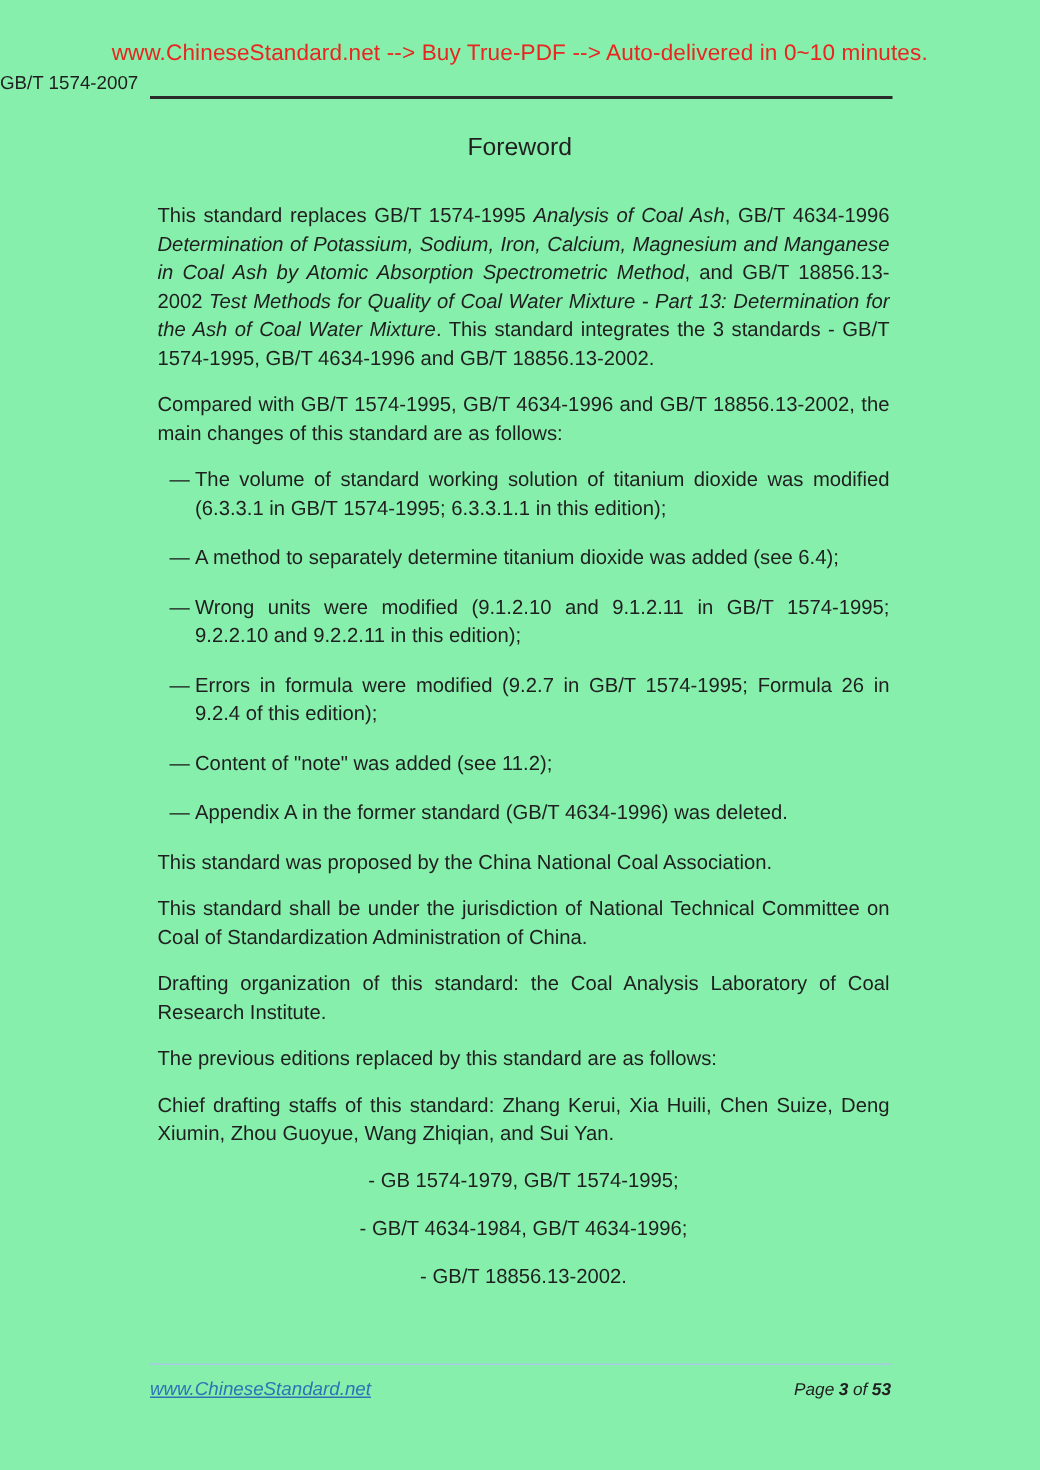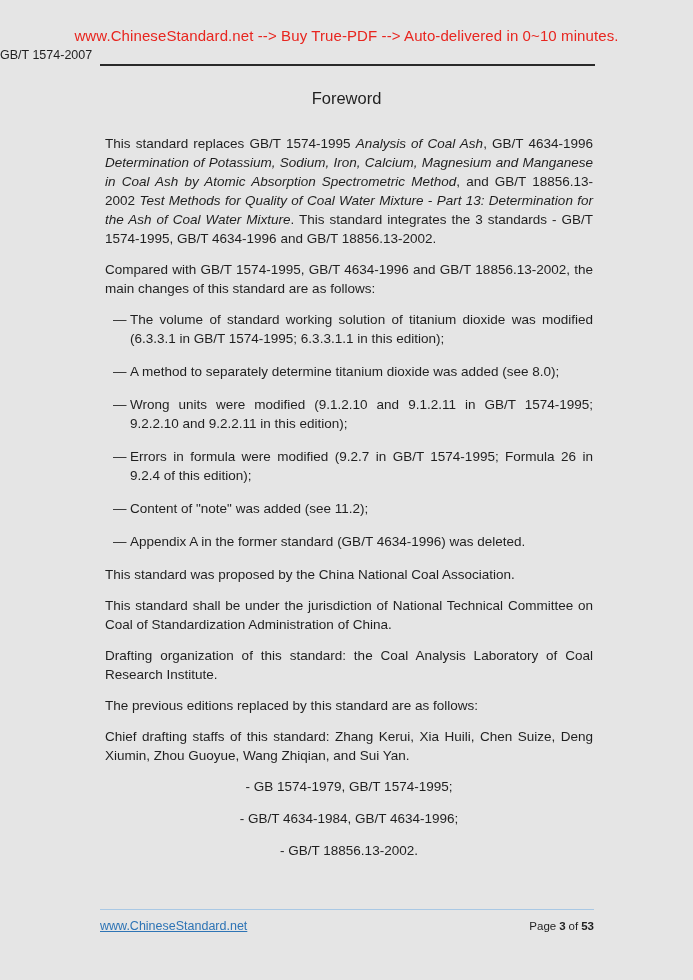--- a/index.html
+++ b/index.html
@@ -1,20 +1,20 @@
 <!DOCTYPE html>
 <html style="--banner-red: #e8251f; --link-blue: #2e74b5; --footer-rule-blue: #a9c8e4; --text: #1f1f1f;"><head>
 <meta charset="utf-8">
 <style>
   html, body { margin: 0; padding: 0; background: #ffffff; }
   .page {
     position: relative;
     width: 693px;
     height: 980px;
-    background: #e5e5e5;
+    background: #86efac;
     font-family: "Liberation Sans", "DejaVu Sans", sans-serif;
     color: var(--text, #1f1f1f);
     overflow: hidden;
     margin: 0 auto;
   }
   .banner {
     padding-top: 27px;
     text-align: center;
     font-size: 15px;
     letter-spacing: 0.1px;
@@ -54,20 +54,21 @@
   .footer {
     position: absolute;
     left: 100px;
     right: 99px;
     top: 909px;
     border-top: 1px solid var(--footer-rule-blue, #a9c8e4);
     display: flex;
     justify-content: space-between;
     align-items: baseline;
     padding-top: 9px;
+    font-style: italic;
   }
   .footer-link {
     font-size: 12.5px;
     color: var(--link-blue, #2e74b5);
     text-decoration: underline;
     cursor: pointer;
   }
   .page-indicator {
     font-size: 11.5px;
     color: #1f1f1f;
@@ -99,21 +100,21 @@
 
     <div class="dash-list">
 
         <div class="dash-item">
           <span class="dash">—</span>
           <span class="dash-text">The volume of standard working solution of titanium dioxide was modified (6.3.3.1 in GB/T 1574-1995; 6.3.3.1.1 in this edition);</span>
         </div>
 
         <div class="dash-item">
           <span class="dash">—</span>
-          <span class="dash-text">A method to separately determine titanium dioxide was added (see 8.0);</span>
+          <span class="dash-text">A method to separately determine titanium dioxide was added (see 6.4);</span>
         </div>
 
         <div class="dash-item">
           <span class="dash">—</span>
           <span class="dash-text">Wrong units were modified (9.1.2.10 and 9.1.2.11 in GB/T 1574-1995; 9.2.2.10 and 9.2.2.11 in this edition);</span>
         </div>
 
         <div class="dash-item">
           <span class="dash">—</span>
           <span class="dash-text">Errors in formula were modified (9.2.7 in GB/T 1574-1995; Formula 26 in 9.2.4 of this edition);</span>

